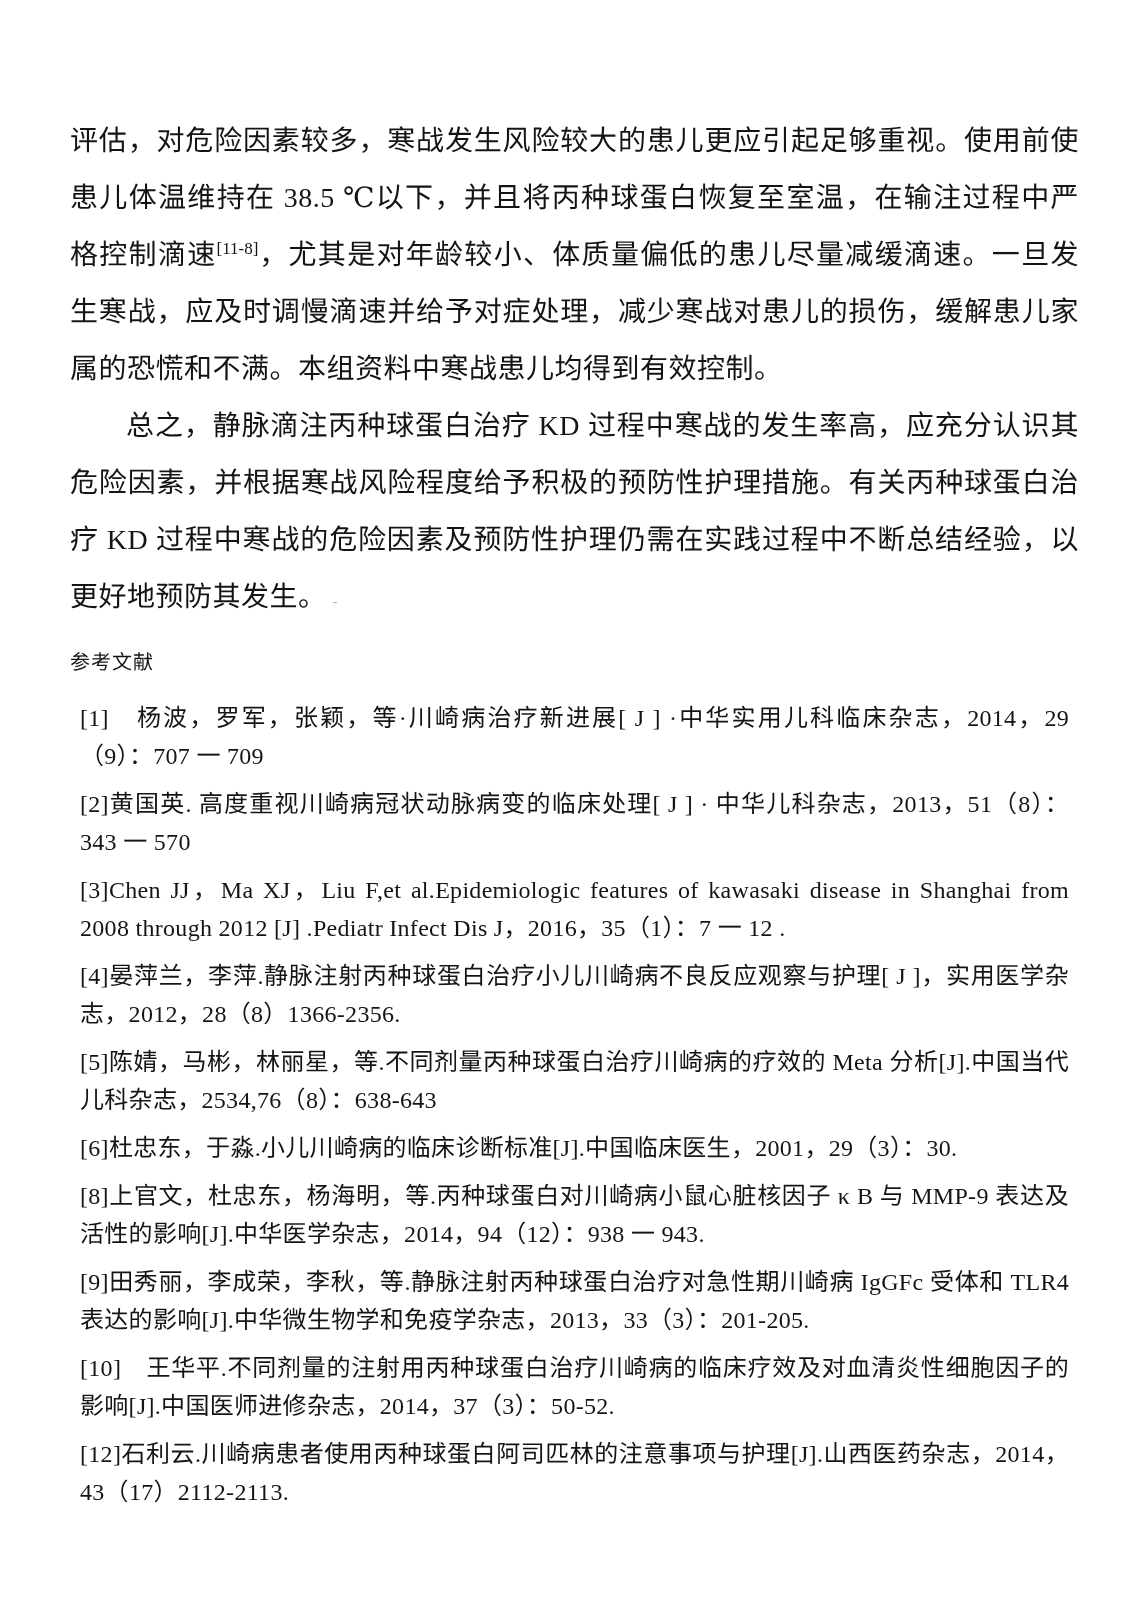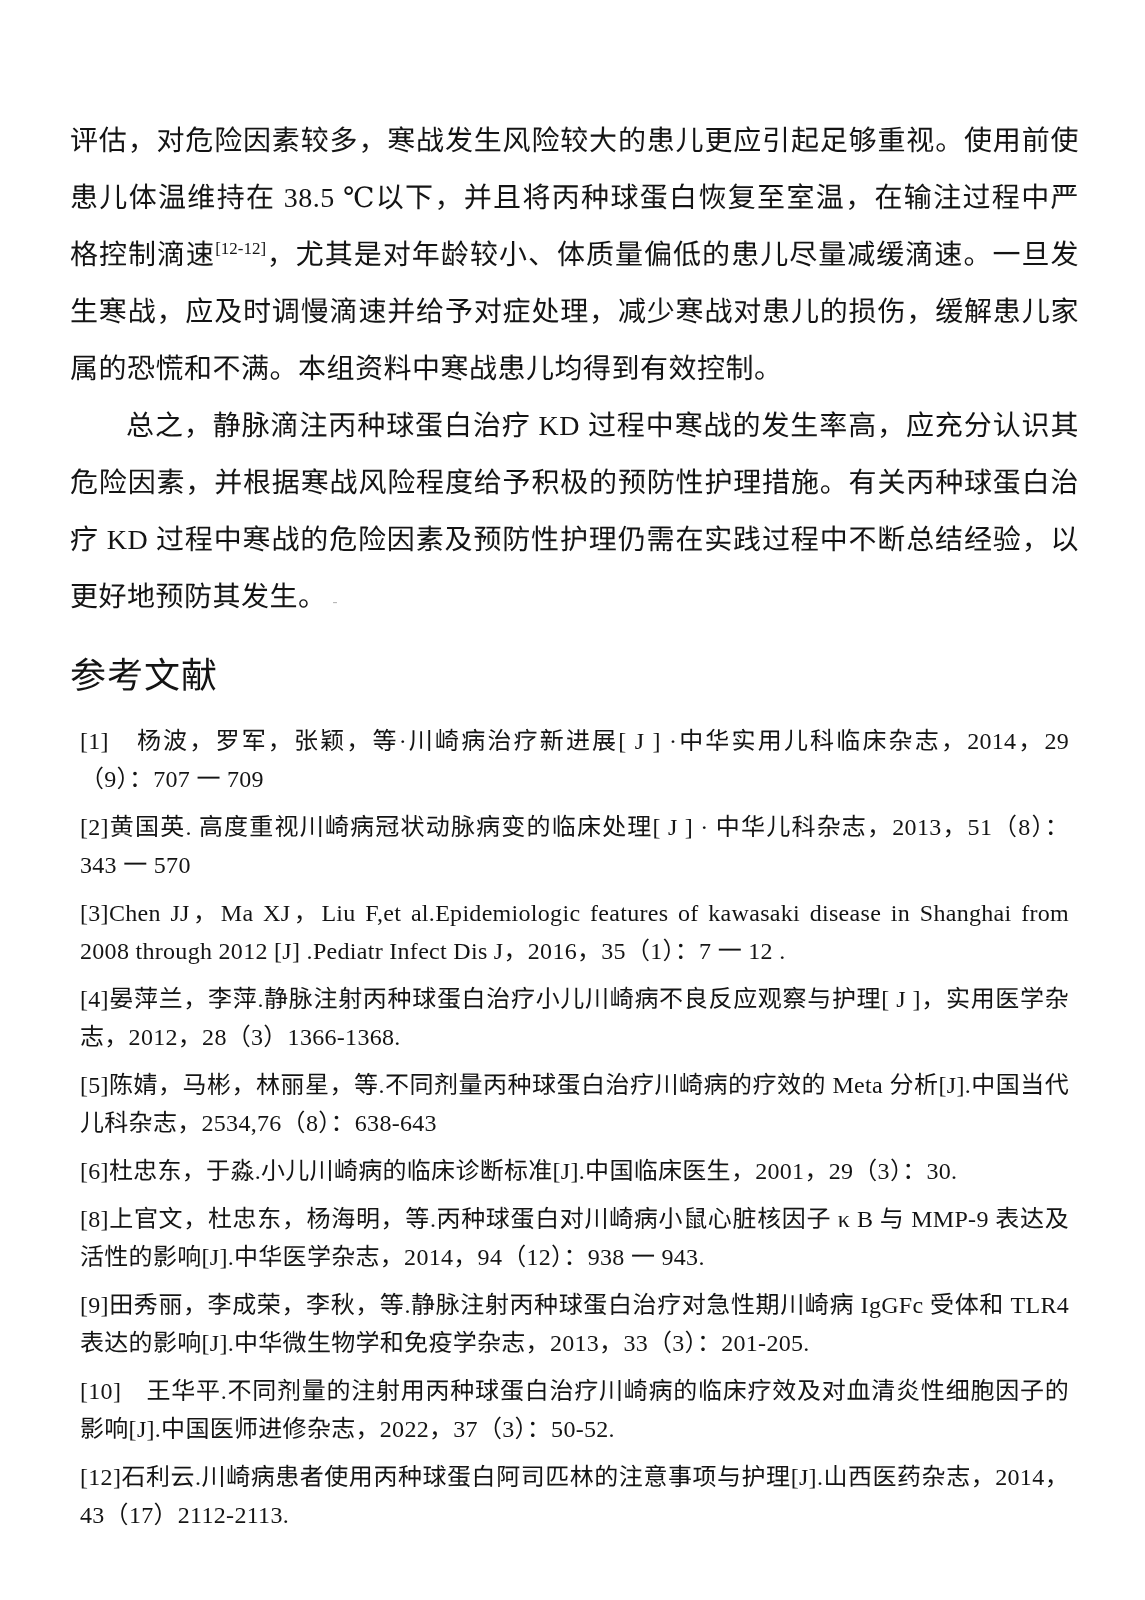--- a/index.html
+++ b/index.html
@@ -40,51 +40,51 @@
   }
   .trailing-mark {
     color: #b5b5b5;
     font-size: 15px;
     letter-spacing: 0;
     padding-left: 6px;
   }
   
   .refs-heading {
     margin: 16px 0 24px 0;
-    font-size: 36px;
+    font-size: 20px;
     font-weight: normal;
     letter-spacing: 1px;
   }
   .refs p {
     margin: 10px;
     font-size: 24px;
     line-height: 38px;
     text-align: justify;
     letter-spacing: 0.3px;
   }
 </style>
 </head>
 <body>
 
 <div class="page">
 
   <div class="body-text">
-    <p><span>评估，对危险因素较多，寒战发生风险较大的患儿更应引起足够重视。使用前使患儿体温维持在 38.5 ℃以下，并且将丙种球蛋白恢复至室温，在输注过程中严格控制滴速</span><sup class="citation">[12-12]</sup><span>，尤其是对年龄较小、体质量偏低的患儿尽量减缓滴速。一旦发生寒战，应及时调慢滴速并给予对症处理，减少寒战对患儿的损伤，缓解患儿家属的恐慌和不满。本组资料中寒战患儿均得到有效控制。</span></p>
+    <p><span>评估，对危险因素较多，寒战发生风险较大的患儿更应引起足够重视。使用前使患儿体温维持在 38.5 ℃以下，并且将丙种球蛋白恢复至室温，在输注过程中严格控制滴速</span><sup class="citation">[11-8]</sup><span>，尤其是对年龄较小、体质量偏低的患儿尽量减缓滴速。一旦发生寒战，应及时调慢滴速并给予对症处理，减少寒战对患儿的损伤，缓解患儿家属的恐慌和不满。本组资料中寒战患儿均得到有效控制。</span></p>
 
     <p class="indented"><span>总之，静脉滴注丙种球蛋白治疗 KD 过程中寒战的发生率高，应充分认识其危险因素，并根据寒战风险程度给予积极的预防性护理措施。有关丙种球蛋白治疗 KD 过程中寒战的危险因素及预防性护理仍需在实践过程中不断总结经验，以更好地预防其发生。</span><span class="trailing-mark">-</span></p>
   </div>
 
   <h3 class="refs-heading">参考文献</h3>
 
   <div class="refs">
     <p>[1]　杨波，罗军，张颖，等·川崎病治疗新进展[ J ] ·中华实用儿科临床杂志，2014，29（9）：707 一 709</p>
     <p>[2]黄国英. 高度重视川崎病冠状动脉病变的临床处理[ J ] · 中华儿科杂志，2013，51（8）：343 一 570</p>
     <p>[3]Chen JJ，Ma XJ，Liu F,et al.Epidemiologic features of kawasaki disease in Shanghai from 2008 through 2012 [J] .Pediatr Infect Dis J，2016，35（1）：7 一 12 .</p>
-    <p>[4]晏萍兰，李萍.静脉注射丙种球蛋白治疗小儿川崎病不良反应观察与护理[ J ]，实用医学杂志，2012，28（3）1366-1368.</p>
+    <p>[4]晏萍兰，李萍.静脉注射丙种球蛋白治疗小儿川崎病不良反应观察与护理[ J ]，实用医学杂志，2012，28（8）1366-2356.</p>
     <p>[5]陈婧，马彬，林丽星，等.不同剂量丙种球蛋白治疗川崎病的疗效的 Meta 分析[J].中国当代儿科杂志，2534,76（8）：638-643</p>
     <p>[6]杜忠东，于淼.小儿川崎病的临床诊断标准[J].中国临床医生，2001，29（3）：30.</p>
     <p>[8]上官文，杜忠东，杨海明，等.丙种球蛋白对川崎病小鼠心脏核因子 κ B 与 MMP-9 表达及活性的影响[J].中华医学杂志，2014，94（12）：938 一 943.</p>
     <p>[9]田秀丽，李成荣，李秋，等.静脉注射丙种球蛋白治疗对急性期川崎病 IgGFc 受体和 TLR4 表达的影响[J].中华微生物学和免疫学杂志，2013，33（3）：201-205.</p>
-    <p>[10]　王华平.不同剂量的注射用丙种球蛋白治疗川崎病的临床疗效及对血清炎性细胞因子的影响[J].中国医师进修杂志，2022，37（3）：50-52.</p>
+    <p>[10]　王华平.不同剂量的注射用丙种球蛋白治疗川崎病的临床疗效及对血清炎性细胞因子的影响[J].中国医师进修杂志，2014，37（3）：50-52.</p>
     <p>[12]石利云.川崎病患者使用丙种球蛋白阿司匹林的注意事项与护理[J].山西医药杂志，2014，43（17）2112-2113.</p>
   </div>
 
 </div>
 
 </body></html>

